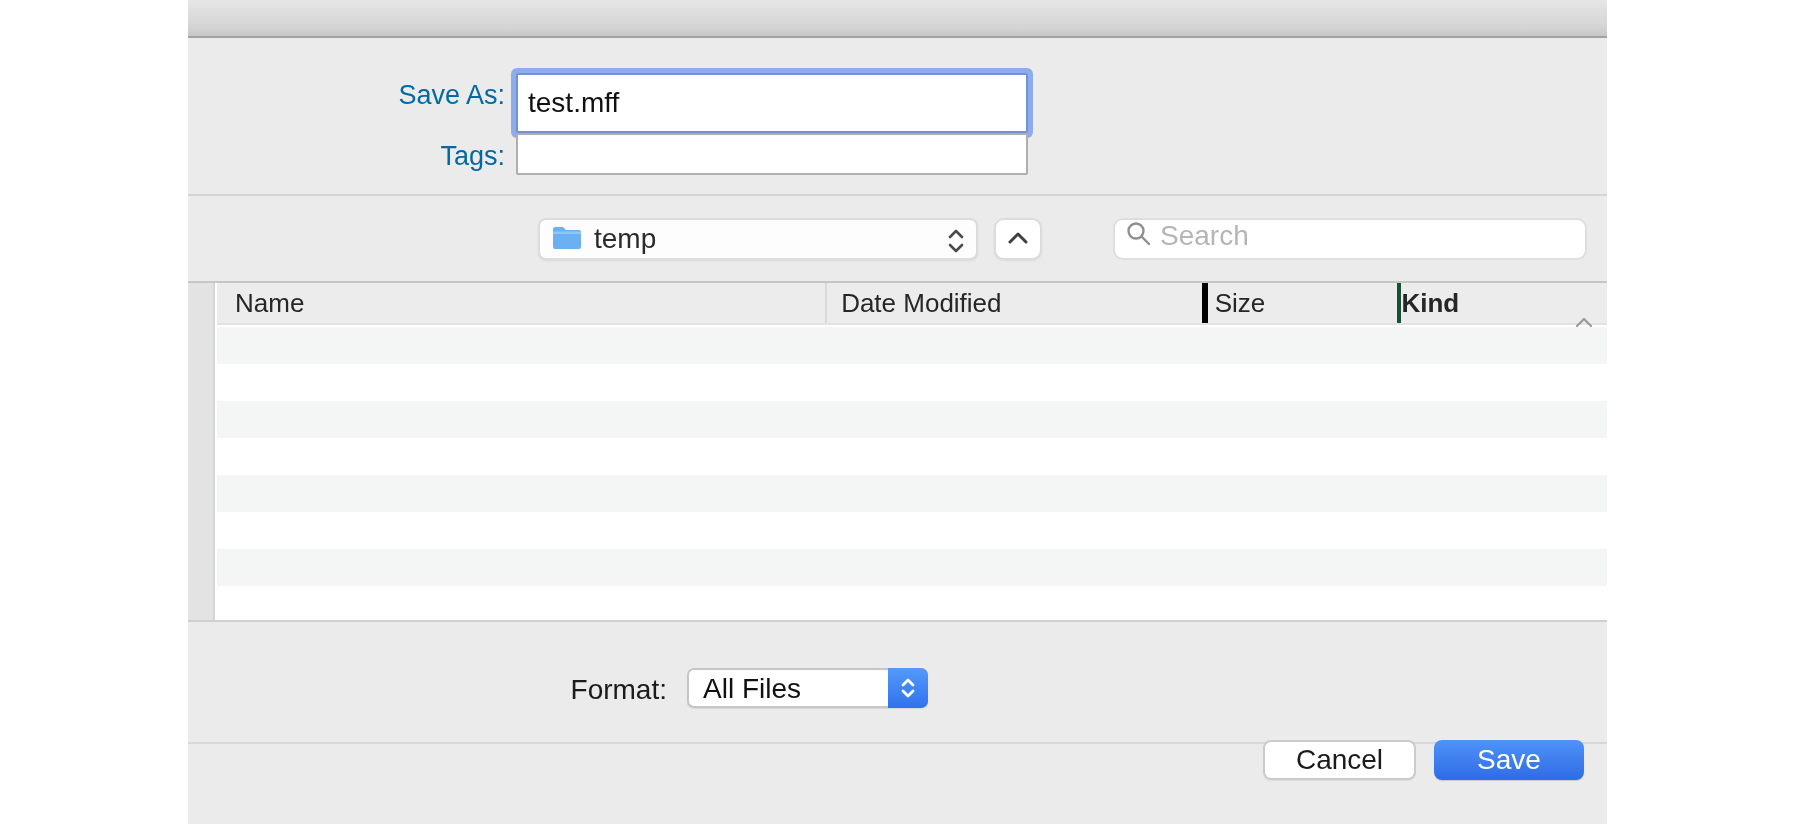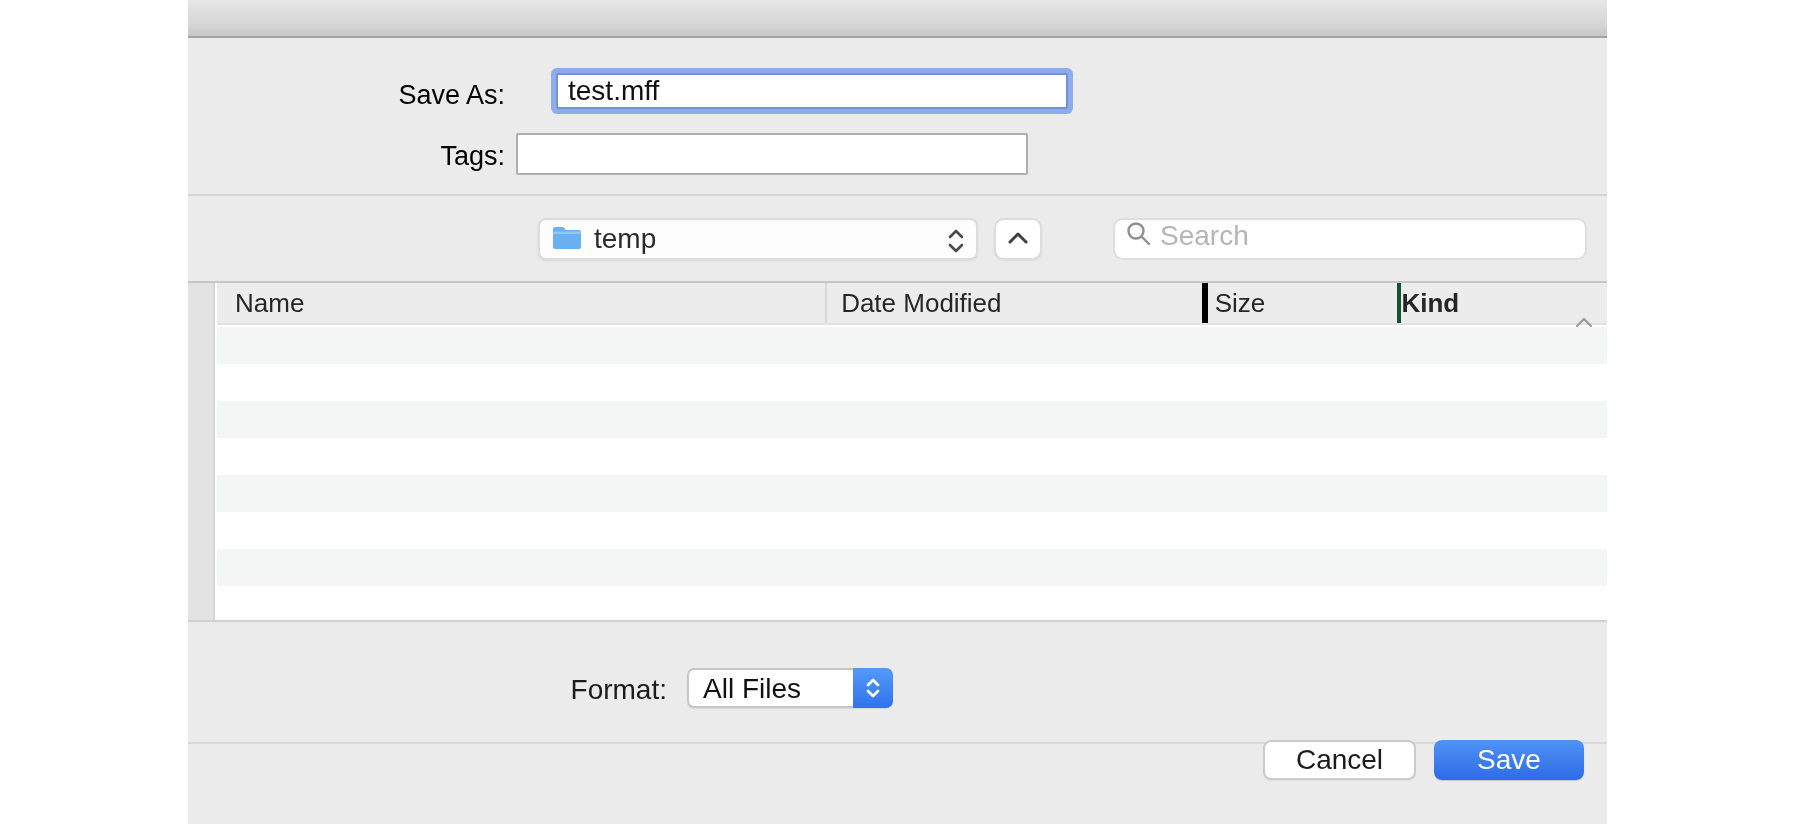--- a/index.html
+++ b/index.html
@@ -7,29 +7,29 @@
               font-family:"Liberation Sans", sans-serif; }
   .dialog { position:absolute; left:188px; top:0; width:1419px; height:824px; background:#ebebeb; }
 
   
   .titlebar { position:absolute; left:0; top:0; width:100%; height:38px;
               background:linear-gradient(180deg,#e6e6e6 0%,#d4d4d4 75%,#c7c7c7 100%);
               border-bottom:2px solid #a2a2a2; }
 
   
   .field-label { position:absolute; left:0; width:317px; text-align:right;
-                 font-size:27px; color:#000000; }
+                 font-size:27px; color:#0369a1; }
   .lbl-saveas { top:80px; }
   .lbl-tags   { top:141px; }
 
   .input { position:absolute; left:328px; width:512px; background:#fff;
            font-size:28px; color:#111; padding:0 10px; border-radius:2px;
            font-family:"Liberation Sans", sans-serif; outline:none; }
-  .input-saveas { top:73px; height:36px; border:2px solid #7392d6;
-                  box-shadow:0 0 0 5px #8dace9;margin-left:40px; }
+  .input-saveas { top:73px; height:60px; border:2px solid #7392d6;
+                  box-shadow:0 0 0 5px #8dace9; }
   .input-tags   { top:133px; height:42px; border:2px solid #aeaeae; }
 
   .divider { position:absolute; left:0; width:100%; height:2px; background:#d5d5d5; }
   .div-1 { top:194px; }
   .div-2 { top:742px; background:#d8d8d8; }
 
   
   .popup-location { position:absolute; left:350px; top:218px; width:440px; height:42px;
                     background:#fdfdfd; border:2px solid #dcdcdc; border-radius:8px;
                     box-shadow:0 1px 2px rgba(0,0,0,0.08); display:flex; align-items:center; }
@@ -64,21 +64,21 @@
   .hcell.c-size { width:172px; padding-left:7px; border-left:6px solid #000000; }
   .hcell.c-kind { width:218px; border-left:4px solid #14532d; font-weight:700; }
   .sort-ind { position:absolute; right:14px; top:16px; }
   .tbody { position:absolute; left:29px; right:0; top:44px; bottom:0; overflow:hidden; }
   .trow { height:37px; }
   .trow.stripe { background:#f4f5f5; }
 
   
   .lbl-format { position:absolute; left:0; top:674px; width:479px; text-align:right;
                 font-size:28px; color:#1b1b1b; }
-  .popup-format { position:absolute; left:499px; top:668px; width:206px; height:40px;
+  .popup-format { position:absolute; left:499px; top:668px; width:241px; height:40px;
                   background:#fff; border:2px solid #c6c6c6; border-radius:7px;
                   box-shadow:0 1px 1px rgba(0,0,0,0.08); }
   .popup-format .fmt-text { position:absolute; left:14px; top:3px; font-size:28px; color:#111; }
   .popup-format .blue-cap { position:absolute; right:-2px; top:-2px; width:40px; height:40px;
                   background:linear-gradient(180deg,#549af9 0%,#3072ee 100%);
                   border-radius:0 7px 7px 0; display:flex; align-items:center; justify-content:center; }
 
   
   .btn { position:absolute; top:740px; height:40px; border-radius:8px; font-size:28px;
          display:flex; align-items:center; justify-content:center;

